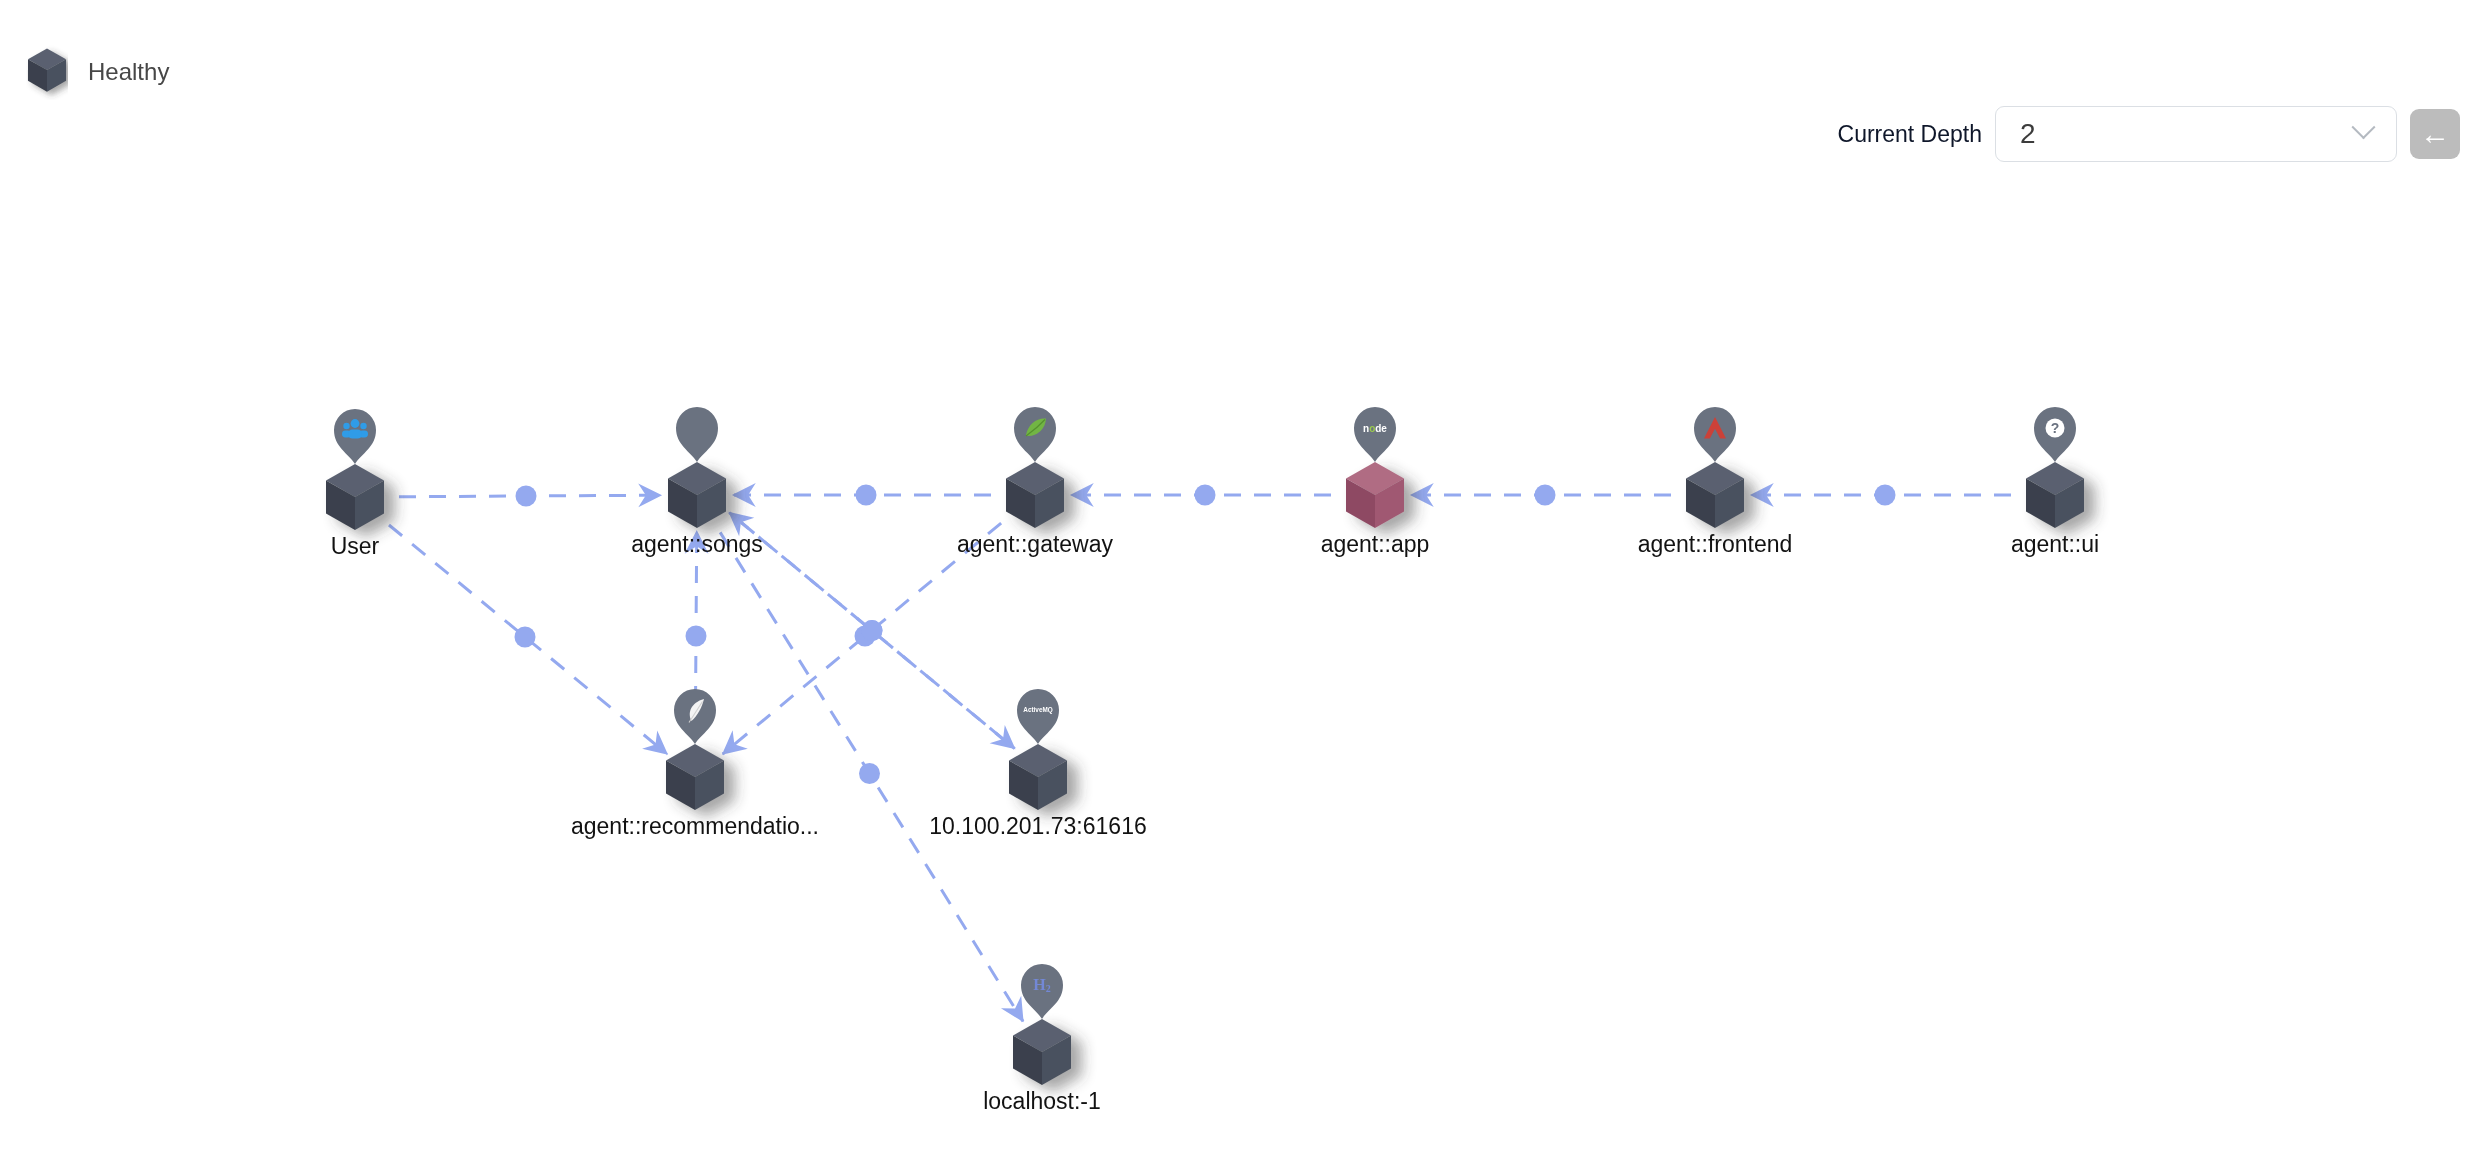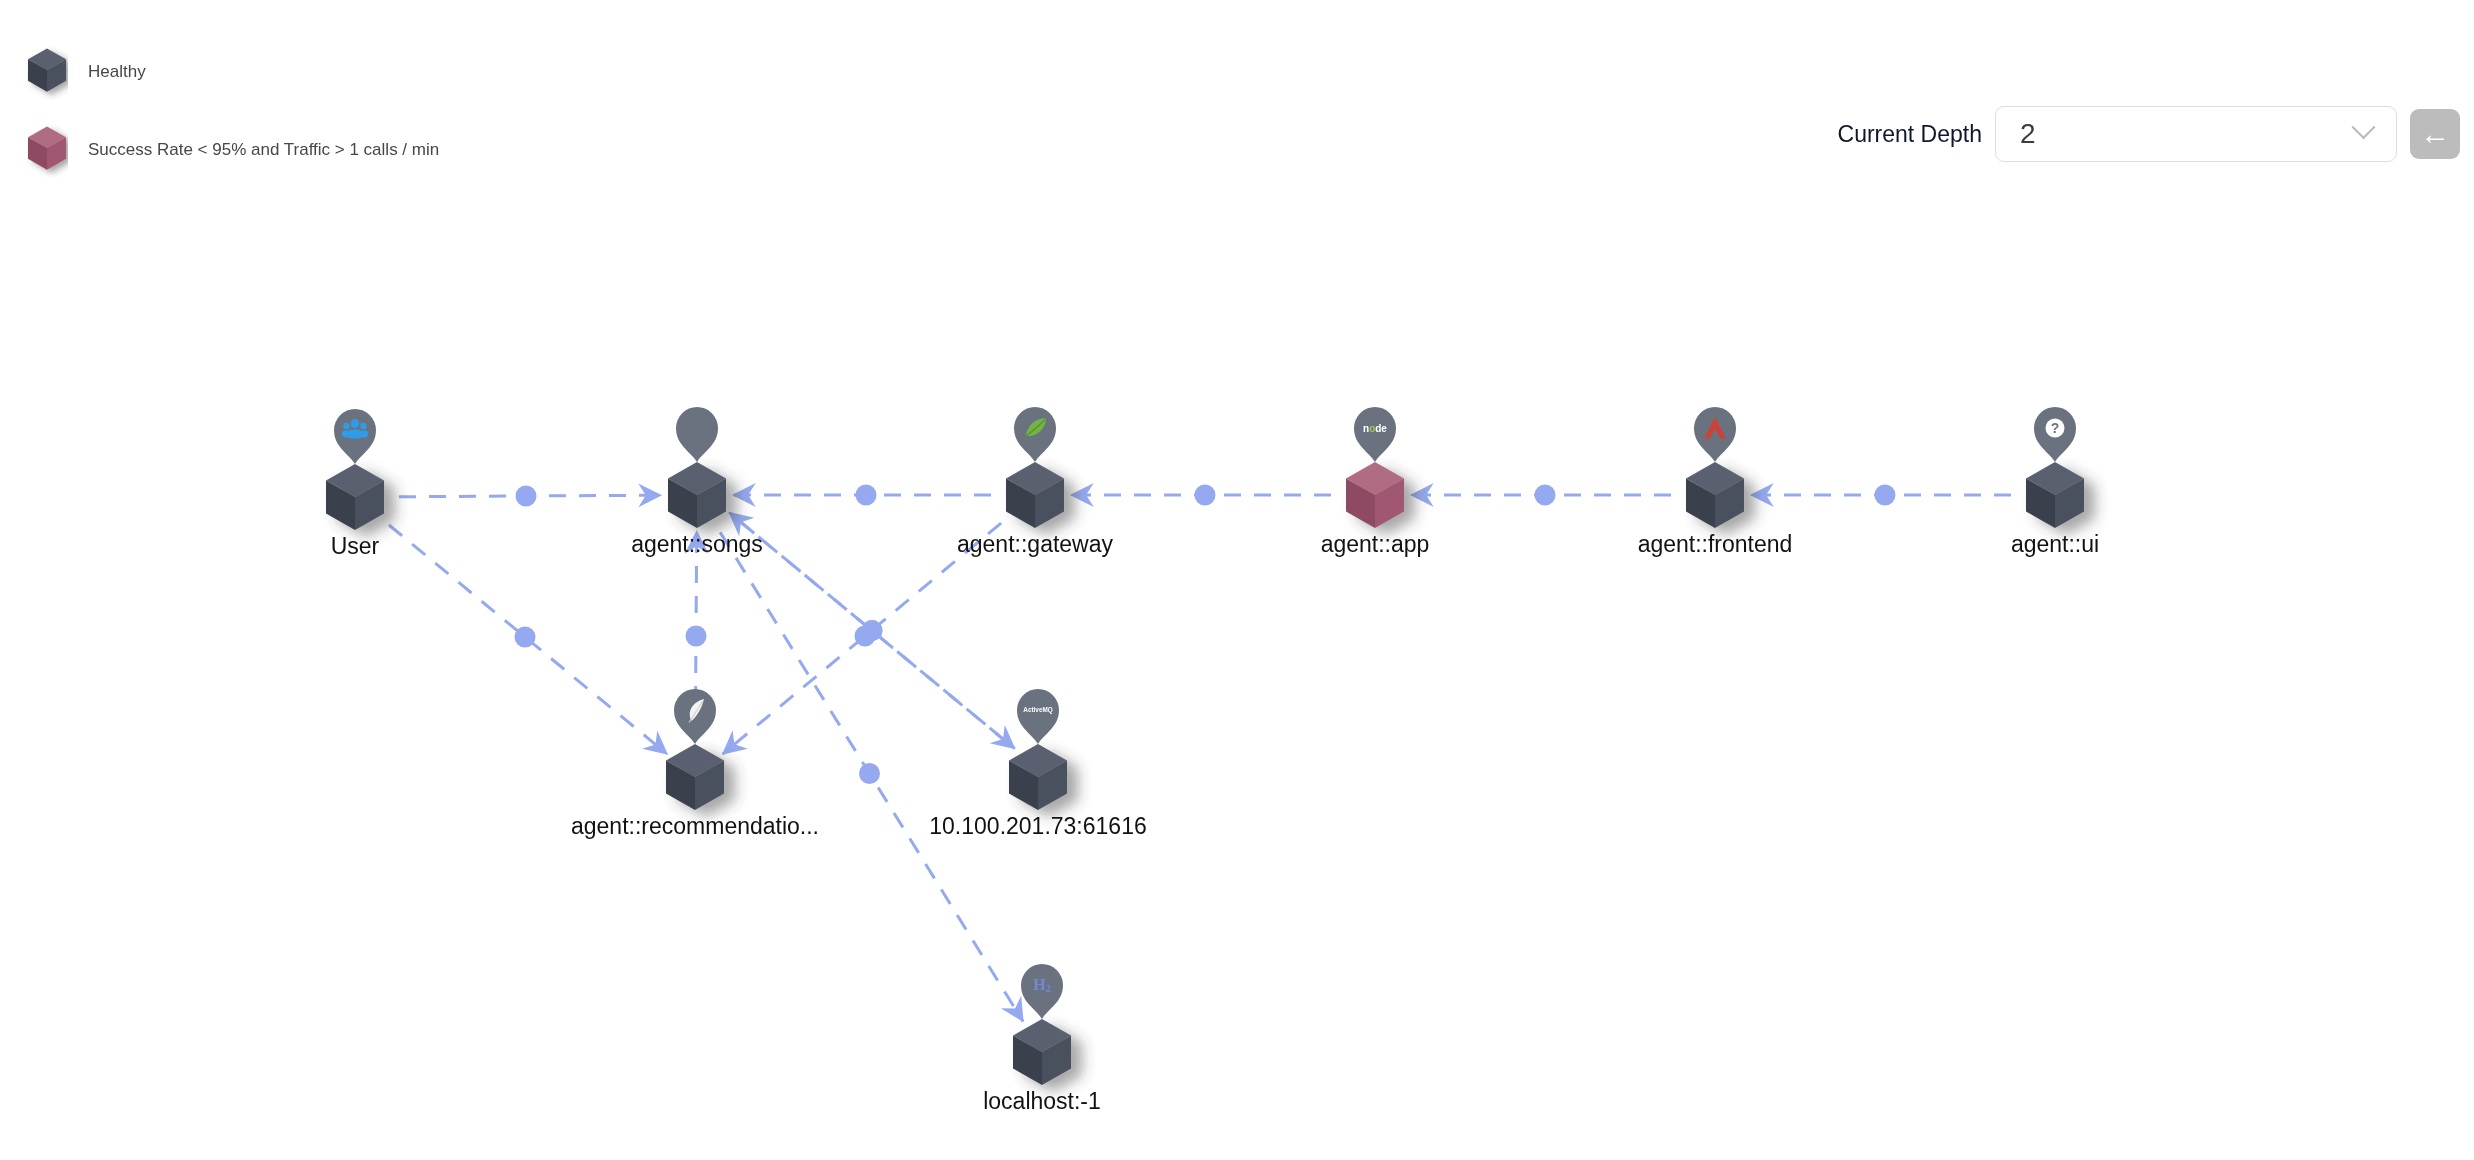--- a/index.html
+++ b/index.html
@@ -3,21 +3,21 @@
 <meta charset="utf-8">
 <style>
   html,body{margin:0;padding:0;}
   body{
     width:2474px;height:1160px;position:relative;background:#ffffff;
     font-family:"Liberation Sans",sans-serif;overflow:hidden;
   }
   
   .legend{position:absolute;left:26px;top:44px;display:flex;flex-direction:column;gap:22px;}
   .legend-row{display:flex;align-items:center;gap:20px;}
-  .legend-label{font-size:17px;color:#474747;}
+  .legend-label{font-size:24px;color:#474747;}
   .legend-cube{display:block;}
   
   .controls{position:absolute;top:106px;right:14px;display:flex;align-items:center;gap:13px;}
   .depth-label{font-size:23px;color:#0f172a;}
   .depth-select{
     width:352px;height:54px;background:#fff;border:1.5px solid #dbdfe4;border-radius:9px;
     display:flex;align-items:center;justify-content:space-between;
     padding:0 24px;font-size:28px;color:#3c3c3c;cursor:pointer;box-sizing:content-box;
   }
   .chevron{
@@ -40,30 +40,20 @@
 <div class="legend">
   <div class="legend-row">
     <svg class="legend-cube" width="42" height="56" viewBox="-32 -38 64 82">
         <g filter="url(#cubeShadowSmall)">
           <polygon points="0,-33 29,-16.5 0,0 -29,-16.5" fill="#5A6170"></polygon>
           <polygon points="-29,-16.5 0,0 0,33 -29,16.5" fill="#3B414D"></polygon>
           <polygon points="0,0 29,-16.5 29,16.5 0,33" fill="#4A515E"></polygon>
         </g>
       </svg>
     <span class="legend-label">Healthy</span>
-  </div>
-  <div class="legend-row">
-    <svg class="legend-cube" width="42" height="56" viewBox="-32 -38 64 82">
-        <g filter="url(#cubeShadowSmall)">
-          <polygon points="0,-33 29,-16.5 0,0 -29,-16.5" fill="#B06C83"></polygon>
-          <polygon points="-29,-16.5 0,0 0,33 -29,16.5" fill="#8E4A64"></polygon>
-          <polygon points="0,0 29,-16.5 29,16.5 0,33" fill="#A05872"></polygon>
-        </g>
-      </svg>
-    <span class="legend-label">Success Rate &lt; 95% and Traffic &gt; 1 calls / min</span>
   </div>
 </div>
 
 <div class="controls">
   <span class="depth-label">Current Depth</span>
   <div class="depth-select">
     <span>2</span>
     <span class="chevron"></span>
   </div>
   <button class="back-btn">

